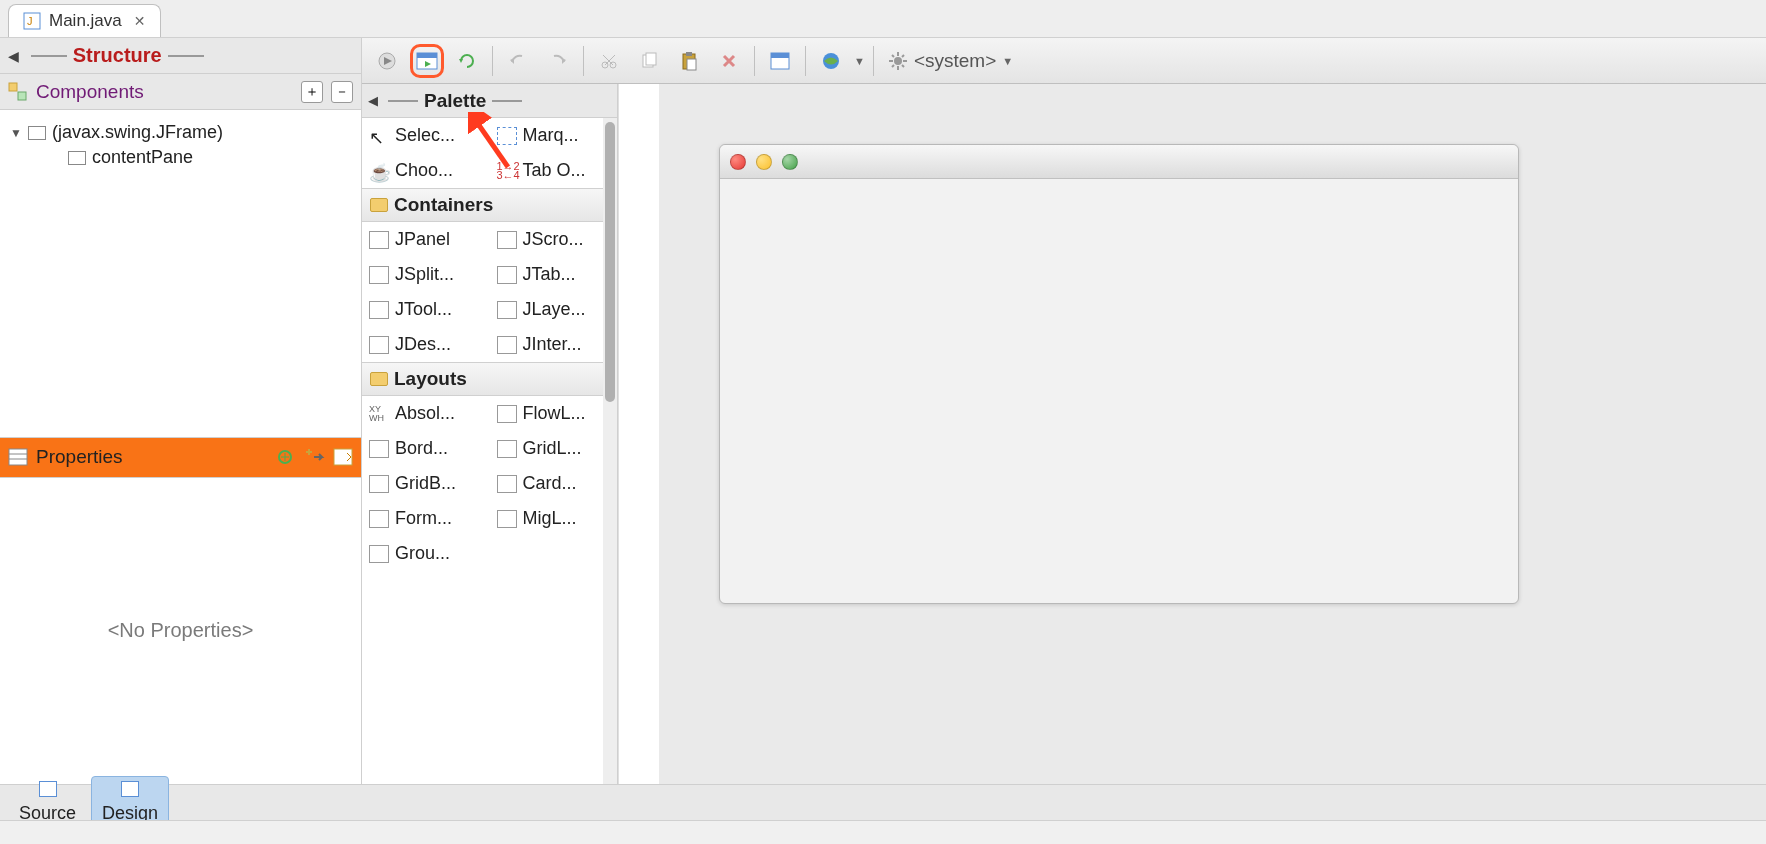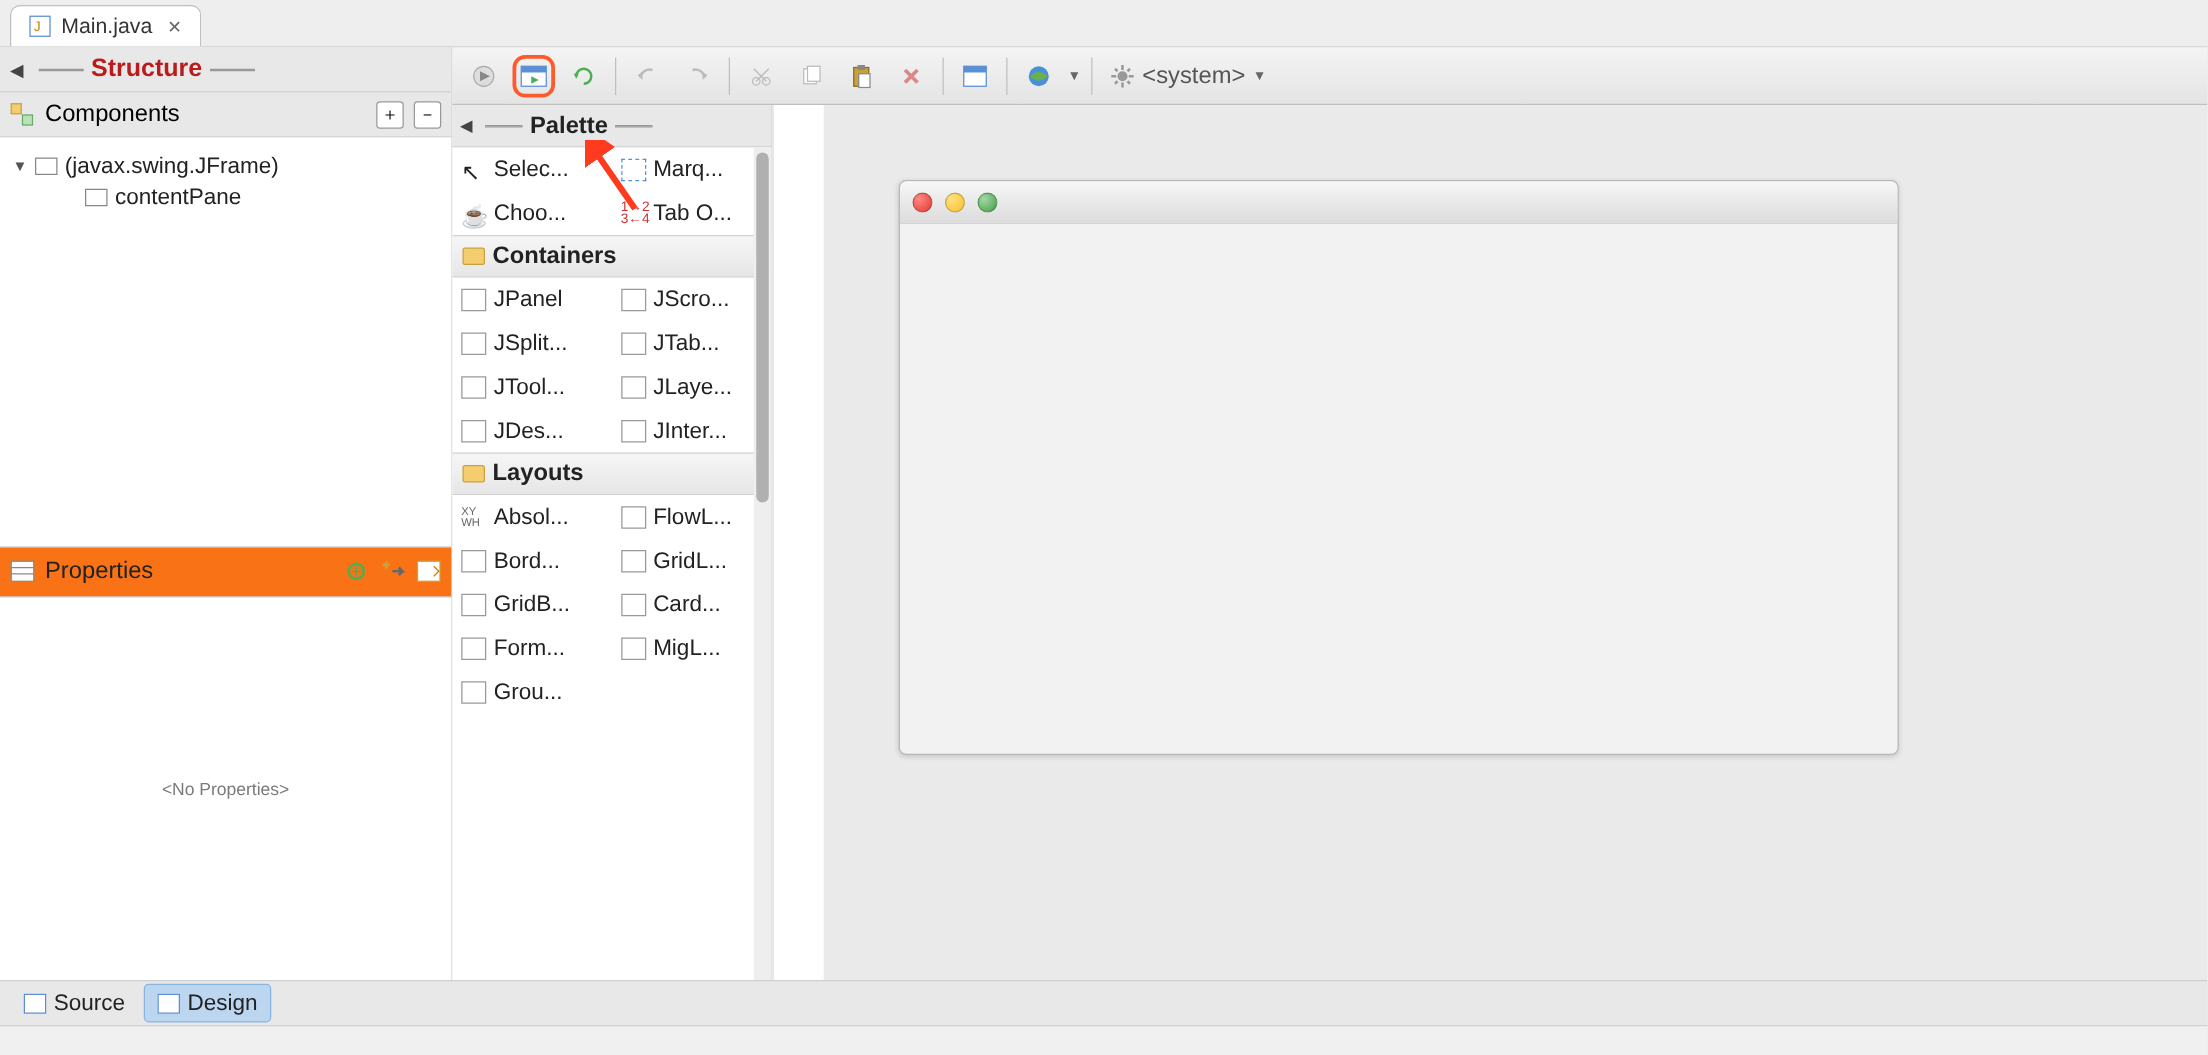--- a/index.html
+++ b/index.html
@@ -17,33 +17,33 @@
 
 
 .structure-col { width: 362px; display: flex; flex-direction: column; border-right: 1px solid #cfcfcf; background: #f2f2f2; }
 .panel-heading { height: 36px; background: #e8e8e8; display: flex; align-items: center; padding: 0 8px; border-bottom: 1px solid #cfcfcf; position: relative; }
 .panel-heading .arrow { color: #444; font-size: 14px; margin-right: 6px; }
 .panel-heading .line-deco { flex: 0 0 36px; height: 2px; border-top: 1px solid #999; border-bottom: 1px solid #999; margin: 0 6px; }
 .panel-heading .title { font-weight: bold; font-size: 20px; color: #b91c1c; }
 .panel-heading .spacer { flex: 1; }
 
 .components-bar { height: 36px; background: #e8e8e8; display: flex; align-items: center; padding: 0 8px; border-bottom: 1px solid #cfcfcf; gap: 8px; }
-.components-bar .label { font-size: 19px; color: #000000; }
+.components-bar .label { font-size: 19px; color: #701a75; }
 .components-bar .spacer { flex: 1; }
 .small-btn { width: 22px; height: 22px; border: 1px solid #999; border-radius: 3px; display: flex; align-items: center; justify-content: center; font-size: 14px; background: #fff; cursor: pointer; }
 
 .tree-area { flex: 1; background: #fff; padding: 10px 10px; font-size: 18px; color: #222; border-bottom: 1px solid #cfcfcf; min-height: 240px; }
 .tree-row { display: flex; align-items: center; gap: 6px; padding: 2px 0; }
 .tree-indent { width: 28px; }
 .triangle { color: #555; font-size: 12px; }
 .tree-icon { width: 18px; height: 14px; border: 1px solid #888; background: #fff; display: inline-block; }
 
 .properties-bar { height: 40px; background: #f97316; display: flex; align-items: center; padding: 0 8px; gap: 8px; border-bottom: 1px solid #cfcfcf; }
 .properties-bar .label { font-size: 19px; color: #222; }
-.properties-body { flex: 1; background: #fff; display: flex; align-items: center; justify-content: center; color: #7a7a7a; font-size: 14px; min-height: 250px; }
+.properties-body { flex: 1; background: #fff; display: flex; align-items: center; justify-content: center; color: #7a7a7a; font-size: 20px; min-height: 250px; }
 
 
 .editor-col { flex: 1; display: flex; flex-direction: column; background: #eeeeee; }
 .toolbar { height: 46px; background: linear-gradient(#f4f4f4,#e4e4e4); border-bottom: 1px solid #bfbfbf; display: flex; align-items: center; padding: 0 8px; gap: 6px; }
 .tbtn { width: 34px; height: 34px; border: 1px solid transparent; border-radius: 5px; display: flex; align-items: center; justify-content: center; background: transparent; cursor: pointer; }
 .tbtn.highlight { border: 3px solid #ff5a2d; border-radius: 10px; }
 .tsep { width: 1px; height: 30px; background: #c0c0c0; margin: 0 2px; }
 .system-combo { display: flex; align-items: center; gap: 6px; font-size: 19px; color: #555; padding: 0 6px; }
 
 .editor-body { flex: 1; display: flex; min-height: 0; }
@@ -72,21 +72,21 @@
 .canvas-inner { position: absolute; left: 40px; top: 0; right: 0; bottom: 0; background: #eaeaea; }
 .preview-window { position: absolute; left: 60px; top: 60px; width: 800px; height: 460px; background: #f2f2f2; border: 1px solid #b8b8b8; border-radius: 6px; box-shadow: 0 1px 4px rgba(0,0,0,0.15); }
 .preview-titlebar { height: 34px; background: linear-gradient(#f7f7f7,#dcdcdc); border-bottom: 1px solid #c0c0c0; border-radius: 6px 6px 0 0; display: flex; align-items: center; padding: 0 10px; gap: 10px; }
 .traffic { width: 16px; height: 16px; border-radius: 50%; border: 1px solid rgba(0,0,0,0.2); }
 .traffic.red { background: radial-gradient(circle at 30% 30%, #ff8a80, #e53935); }
 .traffic.yellow { background: radial-gradient(circle at 30% 30%, #ffe082, #fbc02d); }
 .traffic.green { background: radial-gradient(circle at 30% 30%, #a5d6a7, #43a047); }
 
 
 .bottom-tabs { height: 36px; background: #e8e8e8; border-top: 1px solid #cfcfcf; display: flex; align-items: center; padding: 0 8px; gap: 4px; }
-.btab { padding: 4px 10px; display: flex; align-items: center; gap: 6px; font-size: 18px; color: #222; border: 1px solid transparent; border-radius: 4px; cursor: pointer; }
+.btab { padding: 4px 10px; display: flex; align-items: center; gap: 6px; font-size: 18px; color: #222; border: 1px solid transparent; border-radius: 4px; cursor: pointer; flex-direction: column; }
 .btab.active { background: #bcd6f0; border: 1px solid #8ab4e0; }
 .btab .bi { width: 18px; height: 16px; border: 1px solid #5a8fd6; background: #fff; display:inline-block; }
 
 .footer-strip { height: 24px; background: #f0f0f0; border-top: 1px solid #d0d0d0; }
 
 svg { display: block; }
 </style>
 </head>
 <body>
 

